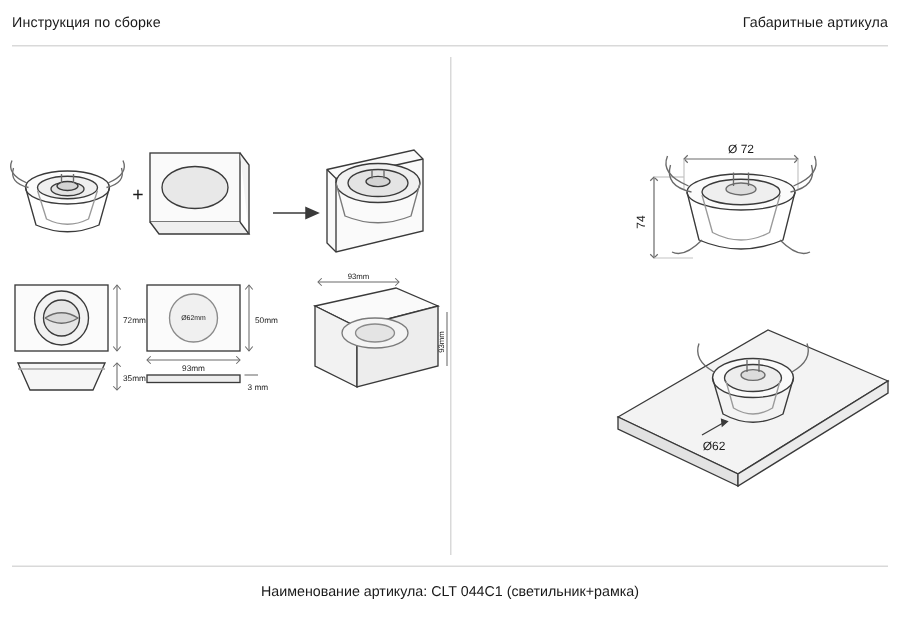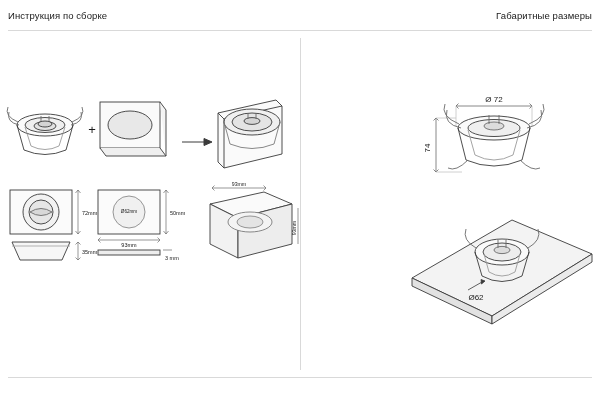--- a/index.html
+++ b/index.html
@@ -73,21 +73,21 @@
     font-family: "Liberation Sans", sans-serif;
     fill: #1a1a1a;
   }
 </style>
 </head>
 <body>
 
 <div class="page">
 
   <div class="hdr hdr-left">Инструкция по сборке</div>
-  <div class="hdr hdr-right">Габаритные размеры</div>
+  <div class="hdr hdr-right">Габаритные артикула</div>
 
   <div class="divider-h"></div>
   <div class="divider-v"></div>
   <div class="divider-bottom"></div>
 
   <div class="art" style="left:0px; top:80px;">
     <svg width="300" height="110" viewBox="0 0 300 110">
 
       <g stroke="#3a3a3a" fill="none" stroke-width="0.9">
         <ellipse cx="45" cy="45" rx="28" ry="11" fill="#fbfbfb"></ellipse>
@@ -263,14 +263,15 @@
       </g>
 
       <g stroke="#3a3a3a" stroke-width="0.8" fill="#3a3a3a">
         <line x1="152" y1="94" x2="166" y2="86"></line>
         <polygon points="165,83.5 169,85 165.5,88"></polygon>
       </g>
       <text x="160" y="104" font-size="8" text-anchor="middle">Ø62</text>
     </svg>
   </div>
 
+  <div class="footer">Наименование артикула: CLT 044C1 (светильник+рамка)</div>
 
 </div>
 
 </body></html>

